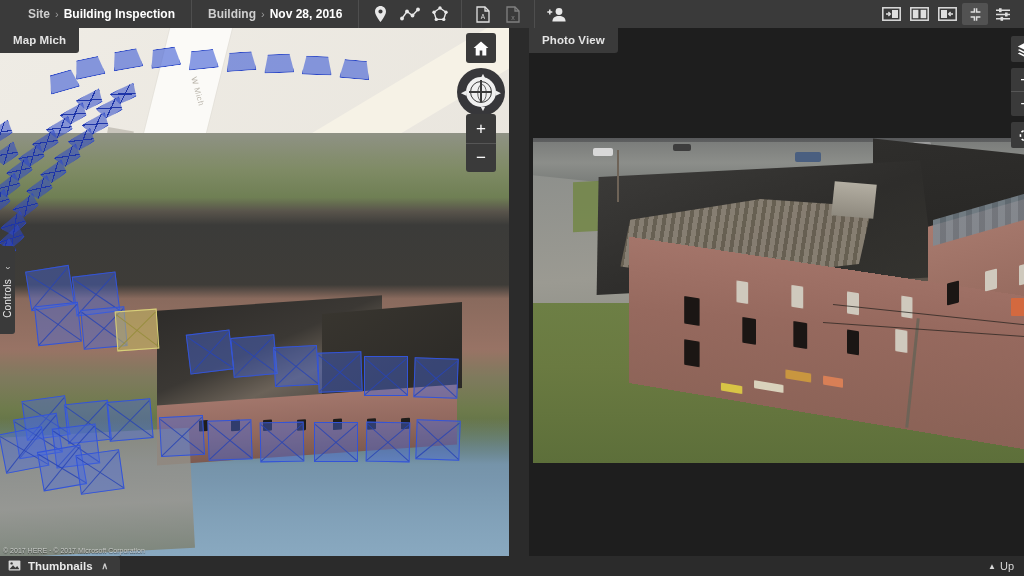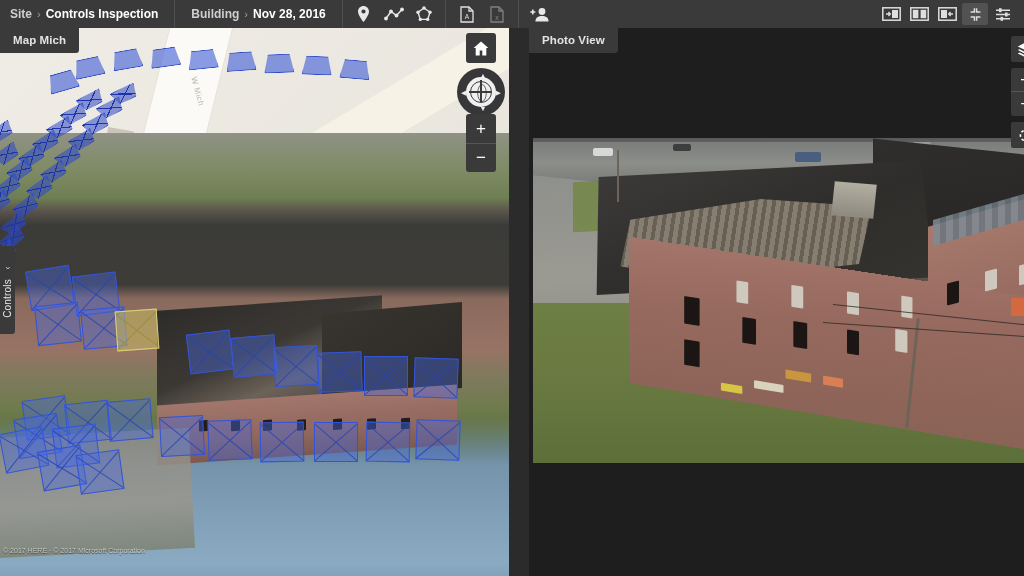--- a/index.html
+++ b/index.html
@@ -21,21 +21,21 @@
     font-size: 12px;
   }
   .crumbgrp {
     display: flex; align-items: center; gap: 5px;
     padding: 0 16px;
     color: #e9e9e9;
     white-space: nowrap;
     border-right: 1px solid #4e4e4e;
     height: 28px;
   }
-  .crumbgrp.first { padding-left: 10px; }
+  .crumbgrp.first { padding-left: 28px; }
   .crumb-lite { color: #cfcfcf; font-weight: 700; }
   .crumb-sep { color: #9d9d9d; font-size: 11px; }
   .crumb-strong { color: #ffffff; font-weight: 700; }
   .toolgrp {
     display: flex; align-items: center; gap: 0px;
     padding: 0 6px;
     border-right: 1px solid #4e4e4e;
     height: 28px;
   }
   .tbtn {
@@ -440,21 +440,21 @@
 </head>
 <body>
 
 <div id="app">
 
   <div class="topbar">
 
     <div class="crumbgrp first">
       <span class="crumb-lite">Site</span>
       <span class="crumb-sep">›</span>
-      <span class="crumb-strong">Controls Inspection</span>
+      <span class="crumb-strong">Building Inspection</span>
     </div>
 
     <div class="crumbgrp">
       <span class="crumb-lite">Building</span>
       <span class="crumb-sep">›</span>
       <span class="crumb-strong">Nov 28, 2016</span>
     </div>
 
     <div class="toolgrp">
       <div class="tbtn">
@@ -746,14 +746,32 @@
       </div>
       <div class="rbtn" style="margin-top:6px;">
         <svg width="17" height="15" viewBox="0 0 17 15">
           <path d="M13.6 7.5a5.1 5.1 0 1 1-1.6-3.7" stroke="#ffffff" stroke-width="1.6" fill="none" stroke-dasharray="2.6 2.2"></path>
           <path d="M12.6 0.8v4.1H8.5" stroke="#ffffff" stroke-width="1.6" fill="none"></path>
         </svg>
       </div>
     </div>
   </div>
 
+  <div class="bottombar">
+    <div class="thumbs-chip">
+      <span>
+        <svg width="13" height="11" viewBox="0 0 13 11">
+          <rect x="0.6" y="0.6" width="11.8" height="9.8" rx="1" fill="#d8d8d8"></rect>
+          <circle cx="3.6" cy="3.4" r="1.2" fill="#3a3a3a"></circle>
+          <path d="M1.4 9.2 5 5.2l2.4 2.6L9.2 6l2.2 3.2z" fill="#3a3a3a"></path>
+        </svg>
+      </span>
+      <span>Thumbnails</span>
+      <span class="chev">∧</span>
+    </div>
+
+    <div class="up-chip">
+      <span class="tri">▲</span>
+      <span>Up</span>
+    </div>
+  </div>
 
 </div>
 
 </body></html>

